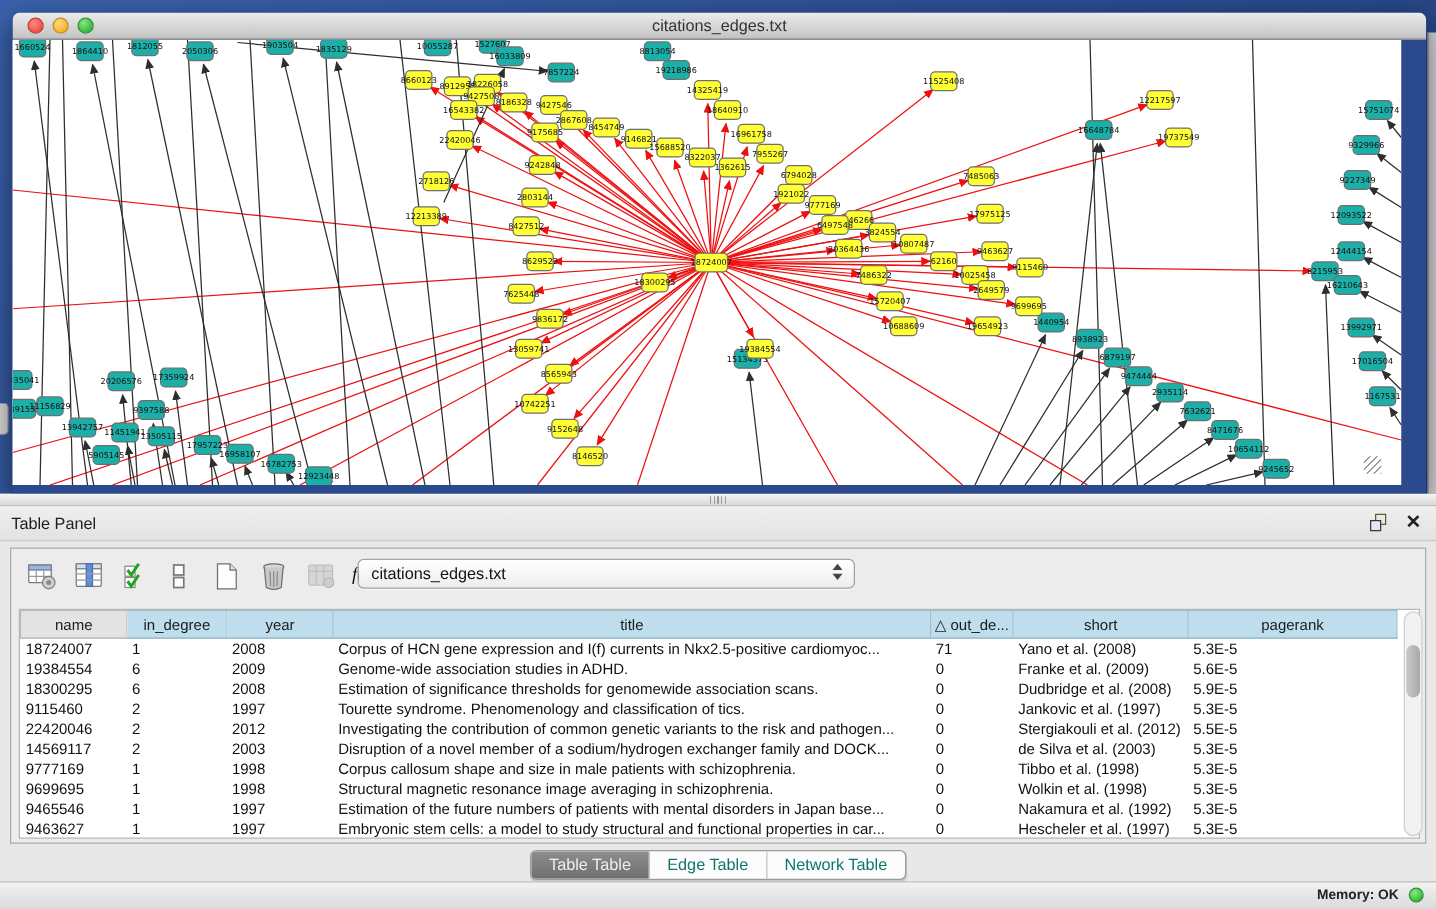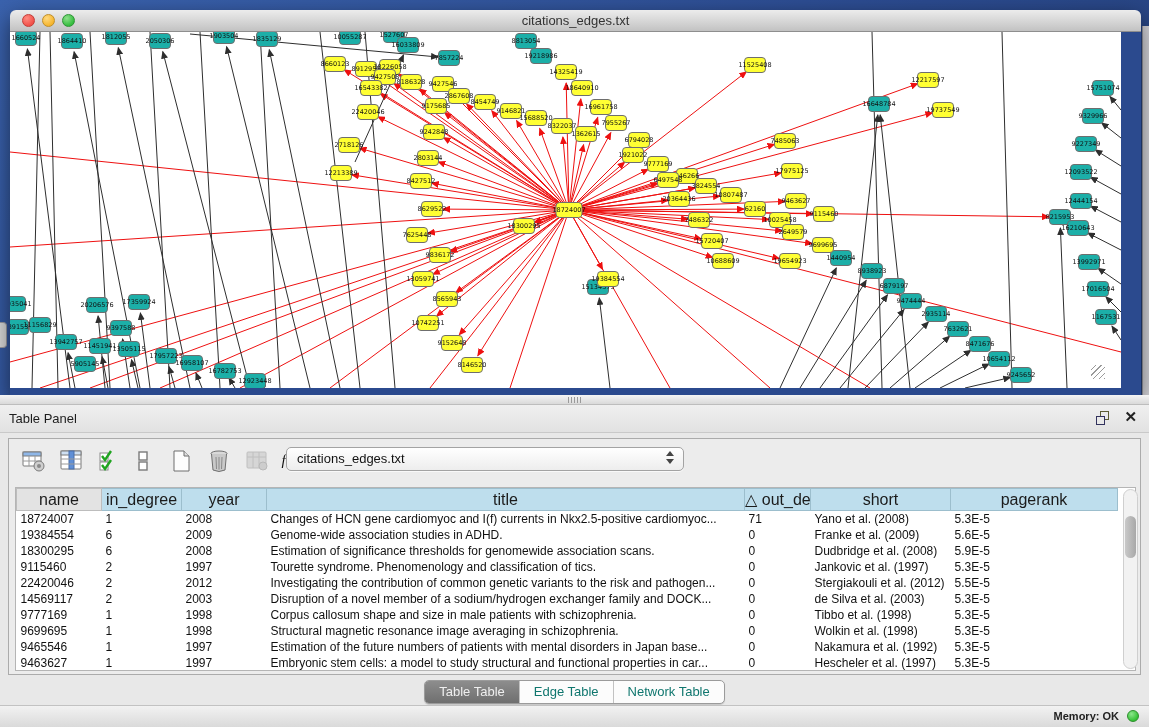--- a/index.html
+++ b/index.html
@@ -65,21 +65,21 @@
   #combo-up { border-bottom:5px solid #444; margin-bottom:3px; }
   #combo-down { border-top:5px solid #444; }
 
   #grid-wrap { left:6px; top:48px; width:1121px; height:184px; background:#fff;
     border:1px solid #b5b5b5; overflow:hidden;}
   table#grid { border-collapse:collapse; table-layout:fixed; width:1101px; font-size:12px; }
   #grid col.c0{width:85px} #grid col.c1{width:80px} #grid col.c2{width:85px}
   #grid col.c3{width:478px} #grid col.c4{width:66px} #grid col.c5{width:140px}
   #grid col.c6{width:167px}
   #grid th { height:22px; background:#bedeed; border:1px solid #9cbecd;
-    font-weight:normal; font-size:16px; color:#1b1b1b; text-align:center; overflow:hidden; white-space:nowrap;}
+    font-weight:normal; font-size:12px; color:#1b1b1b; text-align:center; overflow:hidden; white-space:nowrap;}
   #grid th.key { background:#e3e3e3; border-color:#bdbdbd;}
   #grid td { height:16px; padding:0 4px; color:#111; white-space:nowrap;
     overflow:hidden; text-overflow:ellipsis; }
   #vscroll { right:2px; top:50px; width:15px; height:180px;
     background:#f2f2f2; border:1px solid #cfcfcf; border-radius:8px;}
   #vscroll-thumb { left:1px; top:26px; width:11px; height:42px;
     background:linear-gradient(90deg,#c9c9c9,#a8a8a8); border-radius:6px;}
 
   
   #tab-strip { left:0; top:275px; width:1149px; height:26px; text-align:center;}
@@ -779,21 +779,21 @@
               <th>△ out_de...</th>
               <th>short</th>
               <th>pagerank</th>
             </tr>
           </thead>
         <tbody id="grid-body">
             <tr>
               <td>18724007</td>
               <td>1</td>
               <td>2008</td>
-              <td>Changes of HCN gene cardiomyoc and I(f) currents in Nkx2.5-positive cardiomyoc...</td>
+              <td>Corpus of HCN gene expression and I(f) currents in Nkx2.5-positive cardiomyoc...</td>
               <td>71</td>
               <td>Yano et al. (2008)</td>
               <td>5.3E-5</td>
             </tr>
             <tr>
               <td>19384554</td>
               <td>6</td>
               <td>2009</td>
               <td>Genome-wide association studies in ADHD.</td>
               <td>0</td>

